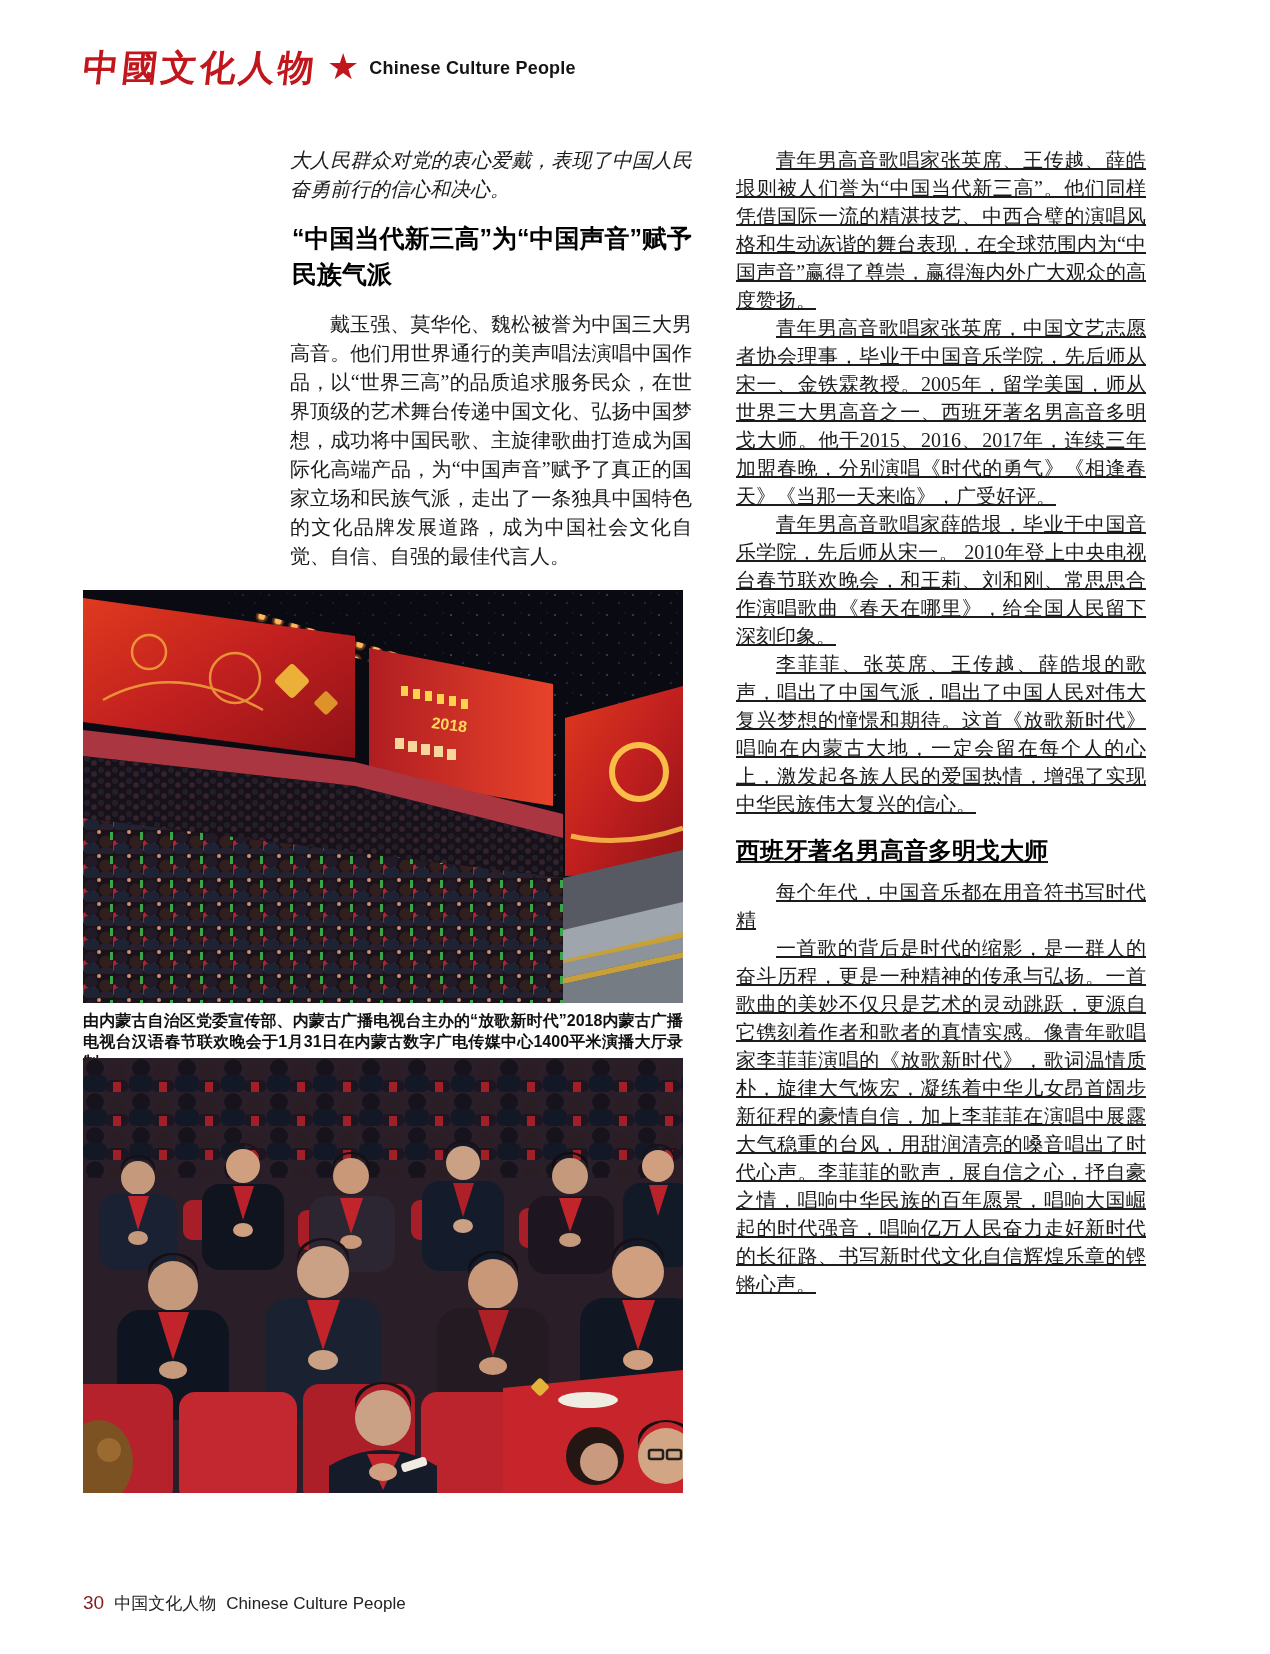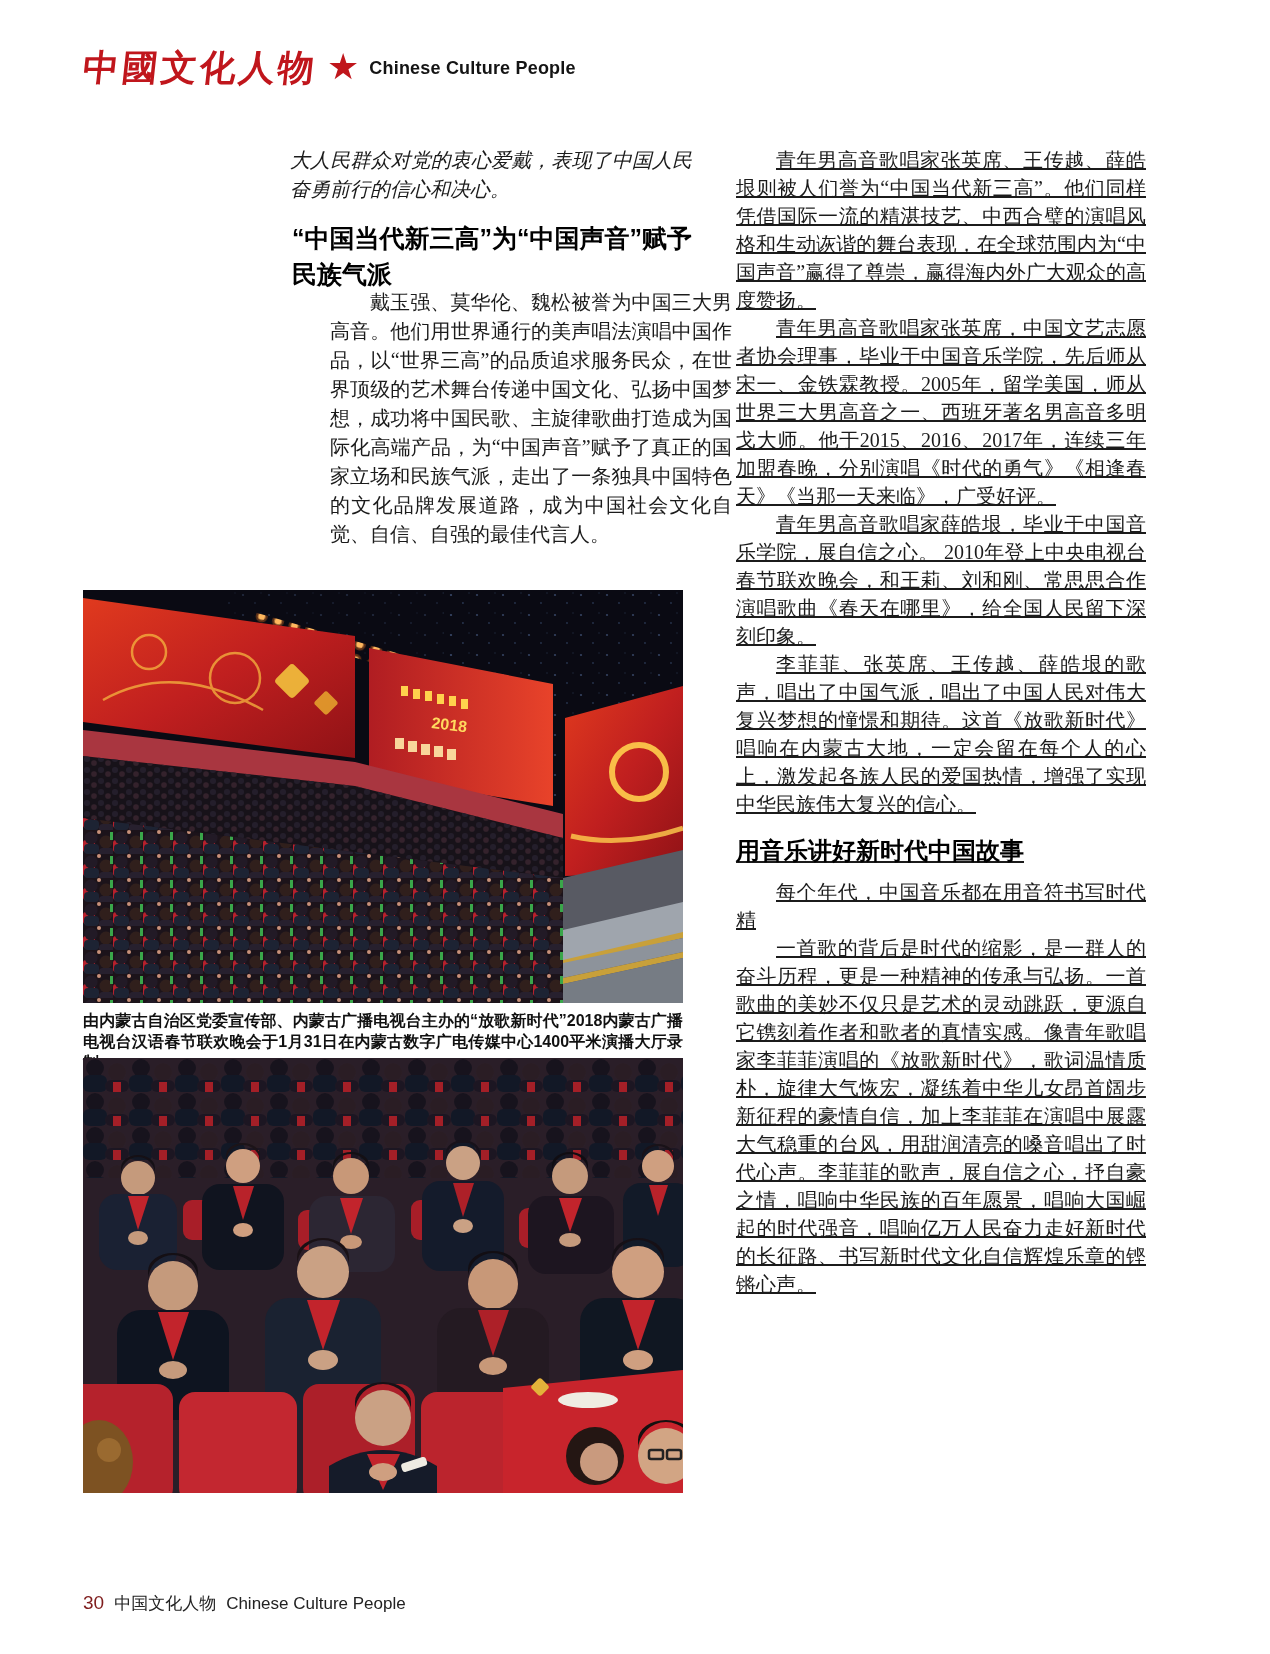--- a/index.html
+++ b/index.html
@@ -50,21 +50,21 @@
   <div class="abs logo-row" style="left:83px; top:44px;">
     <span class="logo-zh">中國文化人物</span>
     <span class="logo-star">★</span>
     <span class="logo-en">Chinese Culture People</span>
   </div>
 
   <p class="abs body-left" style="left:290px; top:146px; width:402px;font-style:italic;">大人民群众对党的衷心爱戴，表现了中国人民奋勇前行的信心和决心。</p>
 
   <h2 class="abs col-heading" style="left:292px; top:220px; width:400px;">“中国当代新三高”为“中国声音”赋予民族气派</h2>
 
-  <p class="abs body-left indent" style="left:290px; top:288px; width:402px;margin-left:40px;">戴玉强、莫华伦、魏松被誉为中国三大男高音。他们用世界通行的美声唱法演唱中国作品，以“世界三高”的品质追求服务民众，在世界顶级的艺术舞台传递中国文化、弘扬中国梦想，成功将中国民歌、主旋律歌曲打造成为国际化高端产品，为“中国声音”赋予了真正的国家立场和民族气派，走出了一条独具中国特色的文化品牌发展道路，成为中国社会文化自觉、自信、自强的最佳代言人。</p>
+  <p class="abs body-left indent" style="left:290px; top:310px; width:402px;">戴玉强、莫华伦、魏松被誉为中国三大男高音。他们用世界通行的美声唱法演唱中国作品，以“世界三高”的品质追求服务民众，在世界顶级的艺术舞台传递中国文化、弘扬中国梦想，成功将中国民歌、主旋律歌曲打造成为国际化高端产品，为“中国声音”赋予了真正的国家立场和民族气派，走出了一条独具中国特色的文化品牌发展道路，成为中国社会文化自觉、自信、自强的最佳代言人。</p>
 
   <figure class="abs photo" style="left:83px; top:590px; width:600px; height:413px;">
     <svg viewBox="0 0 600 413" width="600" height="413">
       <defs>
         <linearGradient id="rg1" x1="0" y1="0" x2="1" y2="1">
           <stop offset="0" stop-color="#e03a1e"></stop>
             <stop offset="0.5" stop-color="#c01f1f"></stop>
             <stop offset="1" stop-color="#8f1216"></stop>
         </linearGradient>
         <linearGradient id="rg2" x1="0" y1="0" x2="1" y2="0">
@@ -258,23 +258,23 @@
 
       <ellipse cx="16" cy="404" rx="34" ry="42" fill="#7d5222"></ellipse>
         <circle cx="26" cy="392" r="12" fill="#9a6a30"></circle>
     </svg>
   </figure>
 
 
   <div class="abs right-col" style="left:736px; top:146px; width:410px;text-decoration:underline;">
     <p class="body-right indent">青年男高音歌唱家张英席、王传越、薛皓垠则被人们誉为“中国当代新三高”。他们同样凭借国际一流的精湛技艺、中西合璧的演唱风格和生动诙谐的舞台表现，在全球范围内为“中国声音”赢得了尊崇，赢得海内外广大观众的高度赞扬。</p>
     <p class="body-right indent">青年男高音歌唱家张英席，中国文艺志愿者协会理事，毕业于中国音乐学院，先后师从宋一、金铁霖教授。2005年，留学美国，师从世界三大男高音之一、西班牙著名男高音多明戈大师。他于2015、2016、2017年，连续三年加盟春晚，分别演唱《时代的勇气》《相逢春天》《当那一天来临》，广受好评。</p>
-    <p class="body-right indent">青年男高音歌唱家薛皓垠，毕业于中国音乐学院，展自信之心。 2010年登上中央电视台春节联欢晚会，和王莉、刘和刚、常思思合作演唱歌曲《春天在哪里》，给全国人民留下深刻印象。</p>
+    <p class="body-right indent">青年男高音歌唱家薛皓垠，毕业于中国音乐学院，先后师从宋一。 2010年登上中央电视台春节联欢晚会，和王莉、刘和刚、常思思合作演唱歌曲《春天在哪里》，给全国人民留下深刻印象。</p>
     <p class="body-right indent">李菲菲、张英席、王传越、薛皓垠的歌声，唱出了中国气派，唱出了中国人民对伟大复兴梦想的憧憬和期待。这首《放歌新时代》唱响在内蒙古大地，一定会留在每个人的心上，激发起各族人民的爱国热情，增强了实现中华民族伟大复兴的信心。</p>
-    <h2 class="col-heading">用音乐讲好新时代中国故事</h2>
+    <h2 class="col-heading">西班牙著名男高音多明戈大师</h2>
     <p class="body-right indent">每个年代，中国音乐都在用音符书写时代精</p>
     <p class="body-right indent">一首歌的背后是时代的缩影，是一群人的奋斗历程，更是一种精神的传承与弘扬。一首歌曲的美妙不仅只是艺术的灵动跳跃，更源自它镌刻着作者和歌者的真情实感。像青年歌唱家李菲菲演唱的《放歌新时代》，歌词温情质朴，旋律大气恢宏，凝练着中华儿女昂首阔步新征程的豪情自信，加上李菲菲在演唱中展露大气稳重的台风，用甜润清亮的嗓音唱出了时代心声。李菲菲的歌声，展自信之心，抒自豪之情，唱响中华民族的百年愿景，唱响大国崛起的时代强音，唱响亿万人民奋力走好新时代的长征路、书写新时代文化自信辉煌乐章的铿锵心声。</p>
   </div>
 
   <div class="abs footer" style="left:83px; top:1592px;">
     <span class="pagenum">30</span>
     <span class="footer-zh">中国文化人物</span>
     <span class="footer-en">Chinese Culture People</span>
   </div>
 

